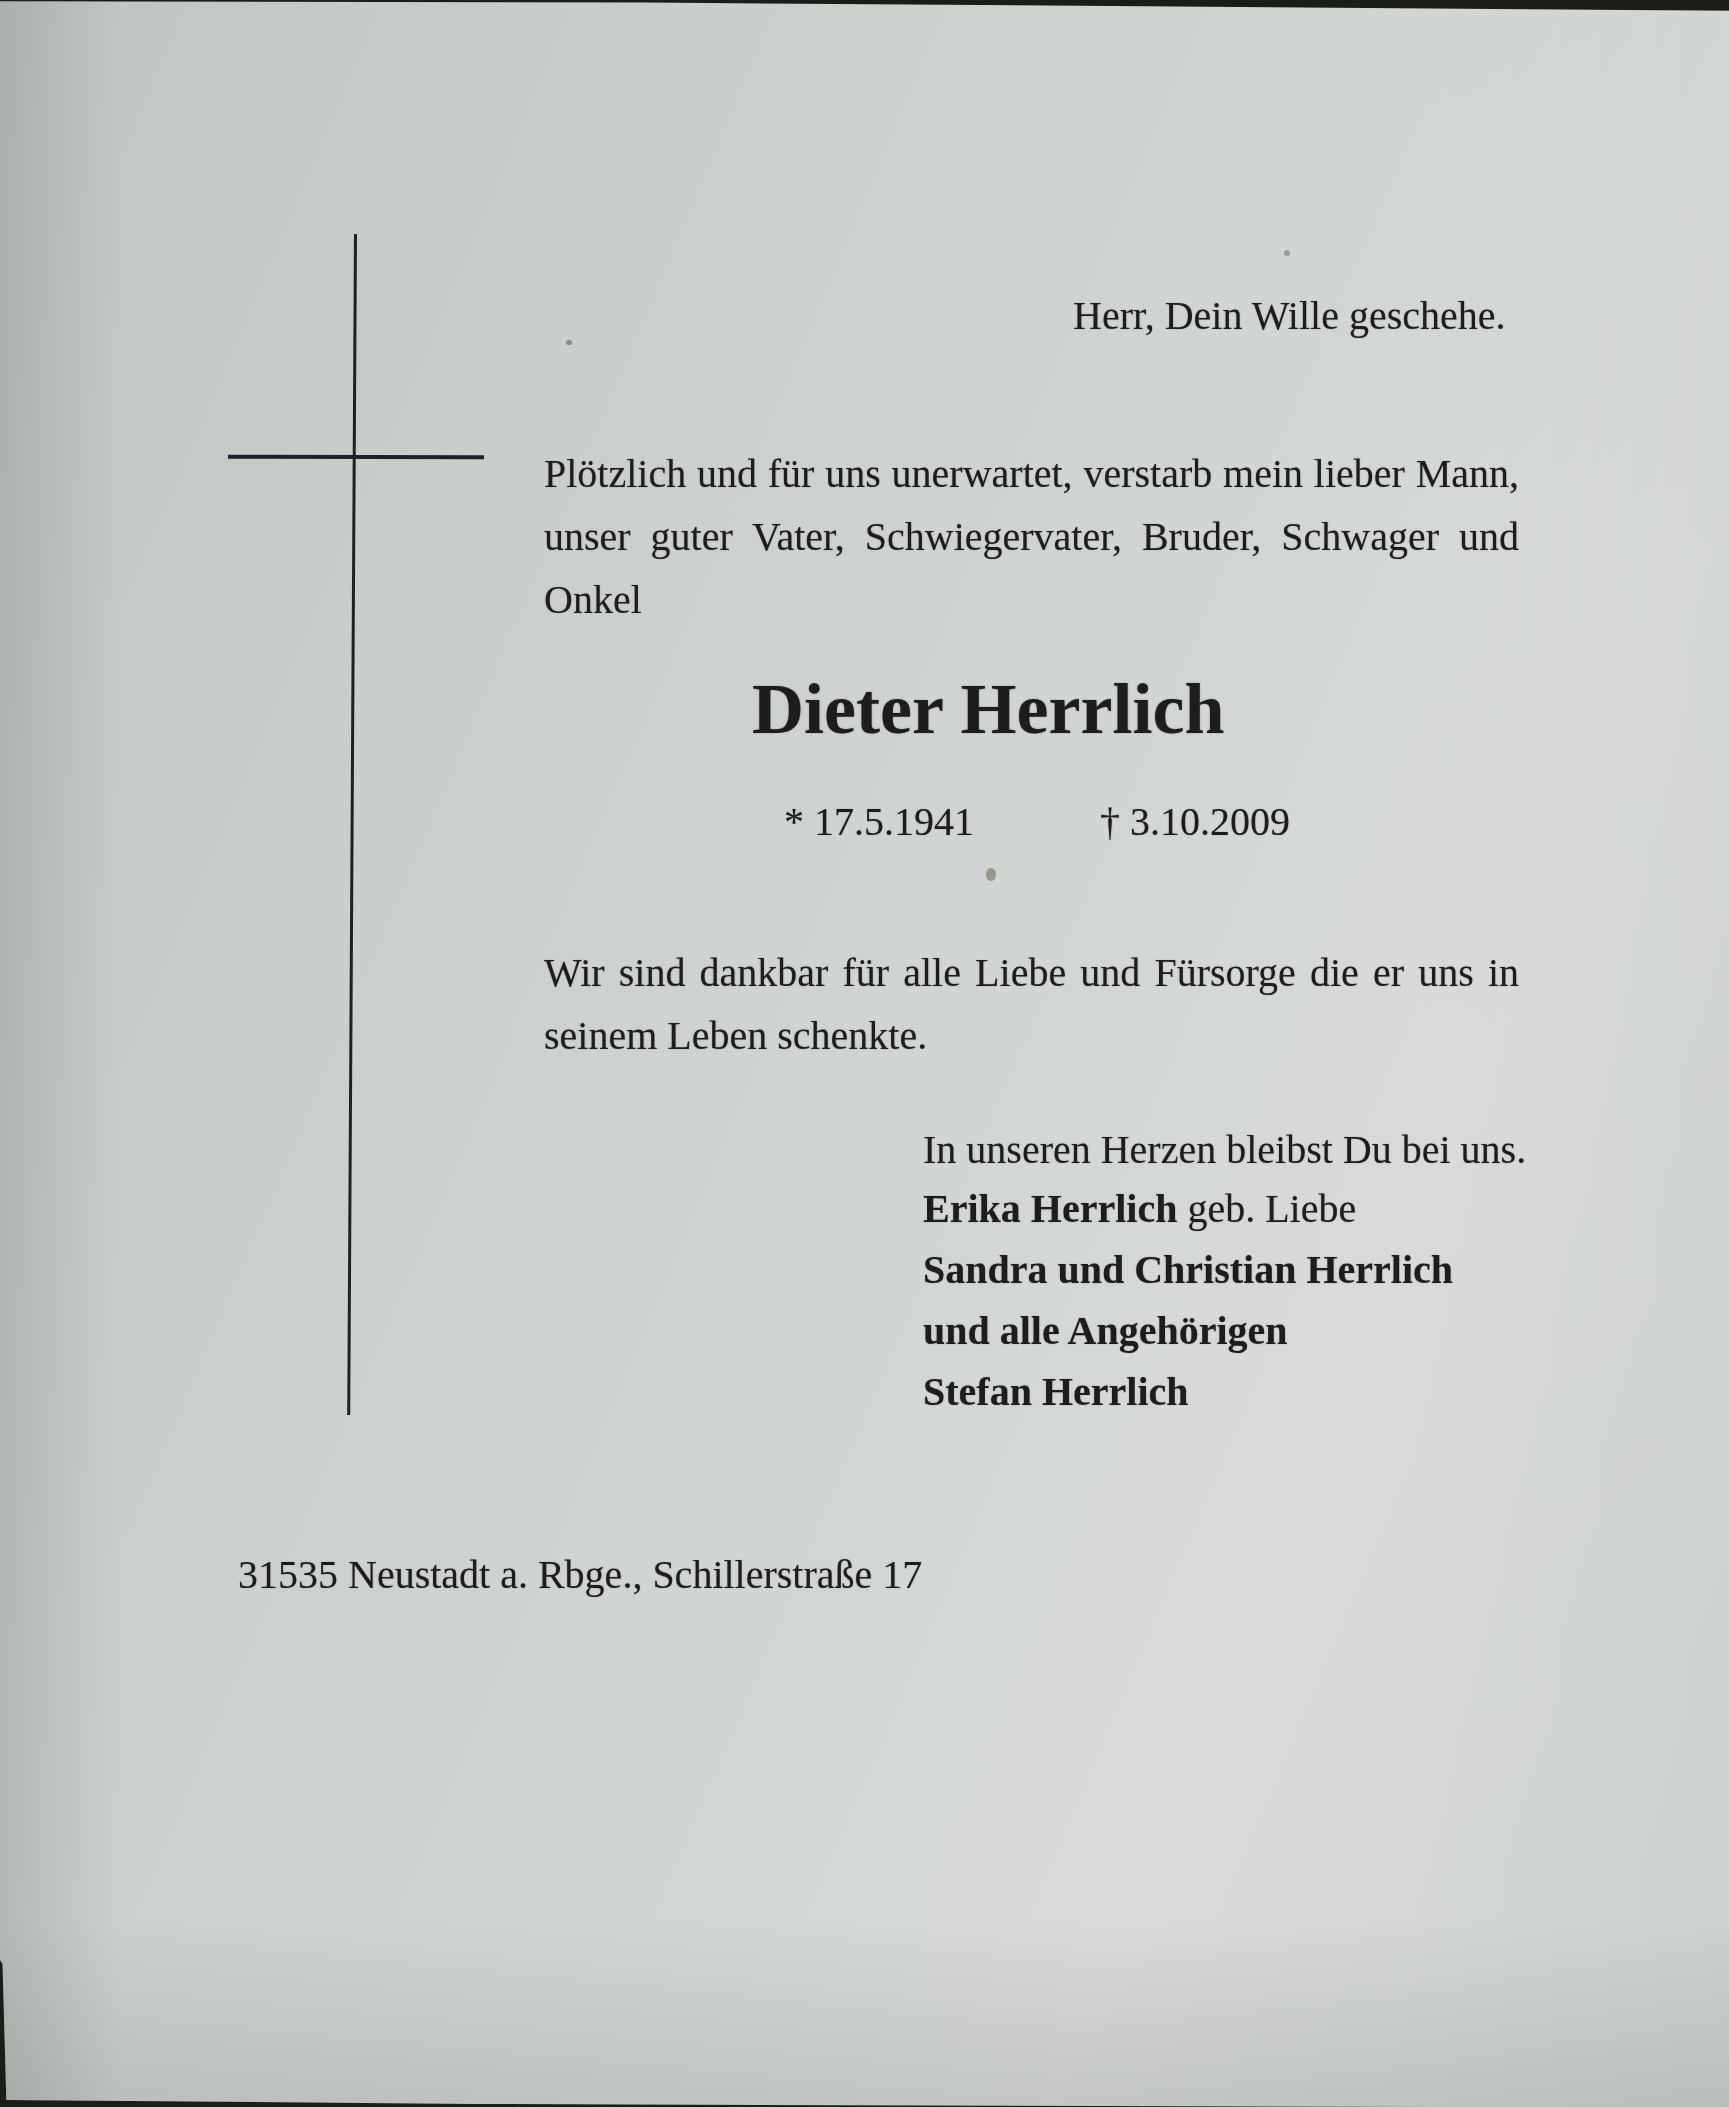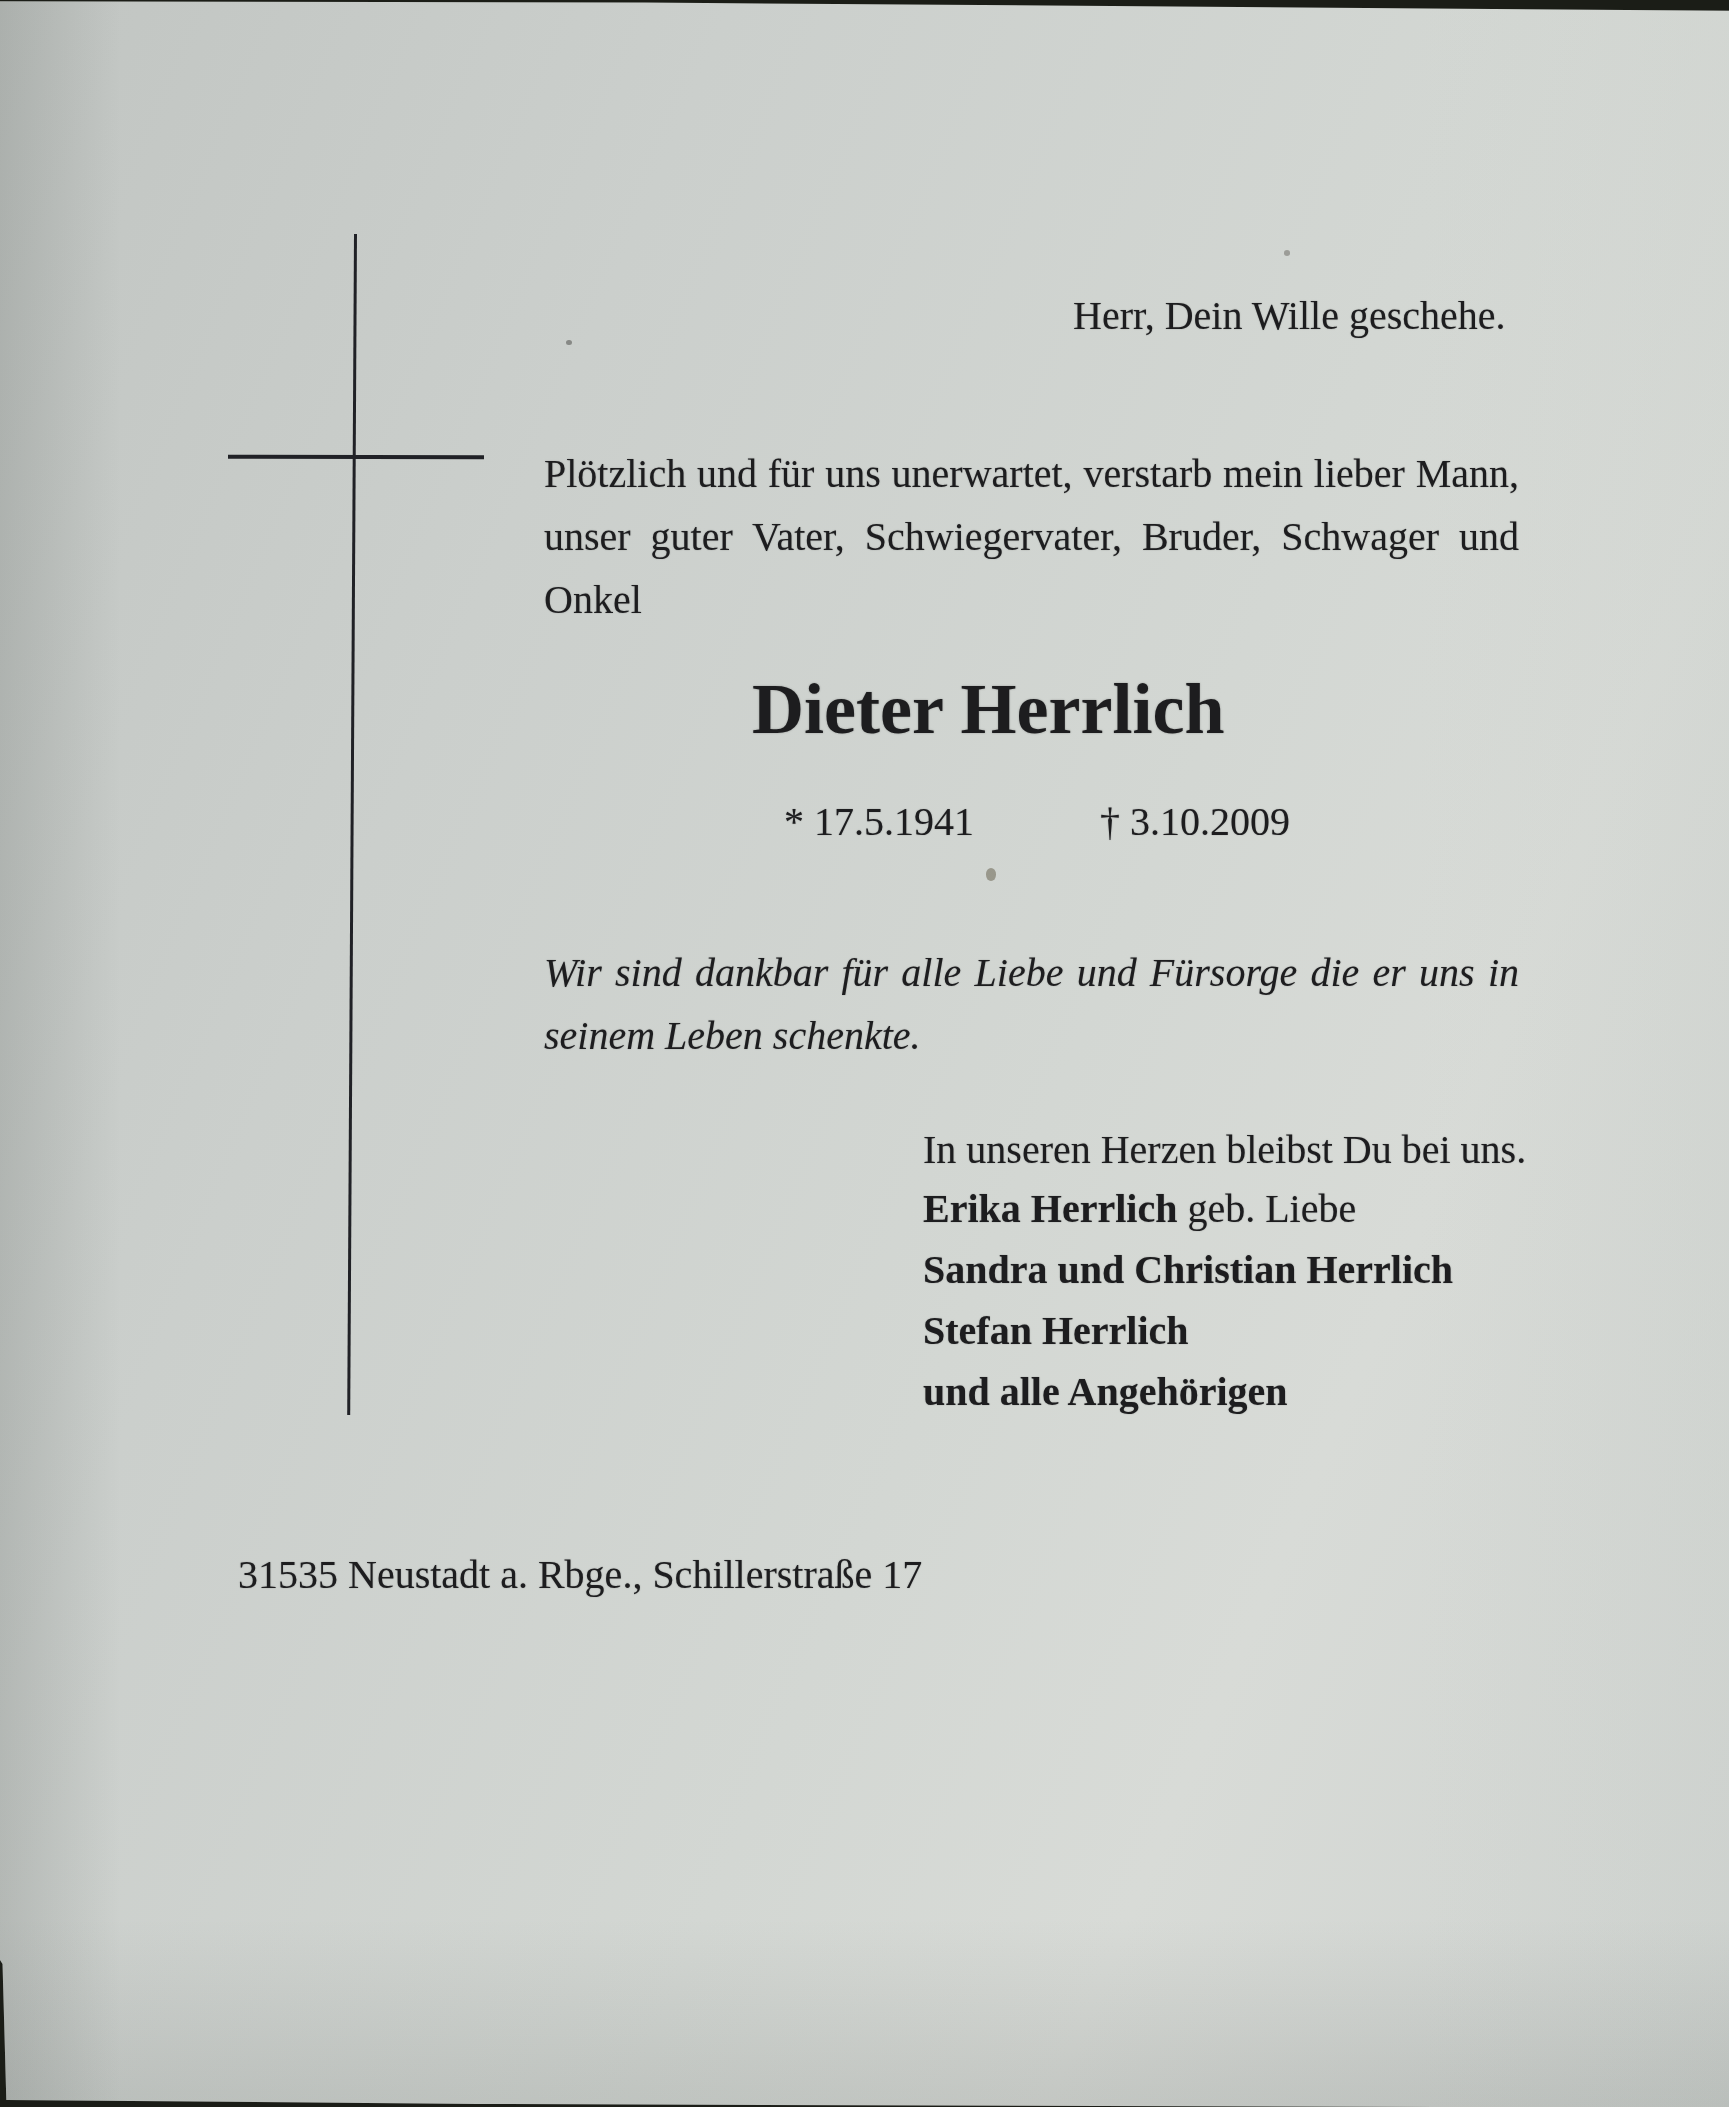--- a/index.html
+++ b/index.html
@@ -52,21 +52,21 @@
   }
   .motto{left:1073px;top:292px;}
   .intro{left:544px;top:442px;width:975px;}
   .deceased-name{
     left:752px;top:666px;
     font-size:72px;line-height:87px;font-weight:bold;white-space:nowrap;
     text-shadow:0 0 1.9px rgba(28,28,30,.35);
   }
   .birth{left:784px;top:798px;}
   .death{left:1100px;top:798px;}
-  .gratitude{left:544px;top:941px;width:975px;font-style:italic;}
+  .gratitude{left:544px;top:941px;width:975px;}
   .remembrance{left:923px;top:1126px;}
   .mourners{left:923px;top:1178px;font-size:40px;line-height:61px;}
   .mourner-line strong{font-weight:bold;}
   .mourners,.mourner-line{text-shadow:0 0 1.3px rgba(28,28,30,.38);white-space:nowrap;}
   .address{left:238px;top:1551px;}
   .funeral-note{left:233px;top:1676px;width:1275px;}
   .footer{
     left:519px;top:1942px;width:759px;
     font-size:29.5px;line-height:35px;text-align:center;white-space:nowrap;
     text-shadow:0 0 1.3px rgba(28,28,30,.35);
@@ -97,22 +97,22 @@
       <div class="txt single birth">* 17.5.1941</div>
       <div class="txt single death">† 3.10.2009</div>
 
       <p class="txt just gratitude">Wir sind dankbar für alle Liebe und Fürsorge die er uns in seinem Leben schenkte.</p>
 
       <div class="txt single remembrance">In unseren Herzen bleibst Du bei uns.</div>
 
       <div class="mourners" id="mourners">
           <div class="mourner-line"><strong>Erika Herrlich</strong><span> geb. Liebe</span></div>
           <div class="mourner-line"><strong>Sandra und Christian Herrlich</strong></div>
+          <div class="mourner-line"><strong>und alle Angehörigen</strong></div>
           <div class="mourner-line"><strong>Stefan Herrlich</strong></div>
-          <div class="mourner-line"><strong>und alle Angehörigen</strong></div>
         </div>
 
       <div class="txt single address">31535 Neustadt a. Rbge., Schillerstraße 17</div>
 
 
 
       <div class="speck s1"></div>
       <div class="speck s2"></div>
       <div class="speck s3"></div>
 

